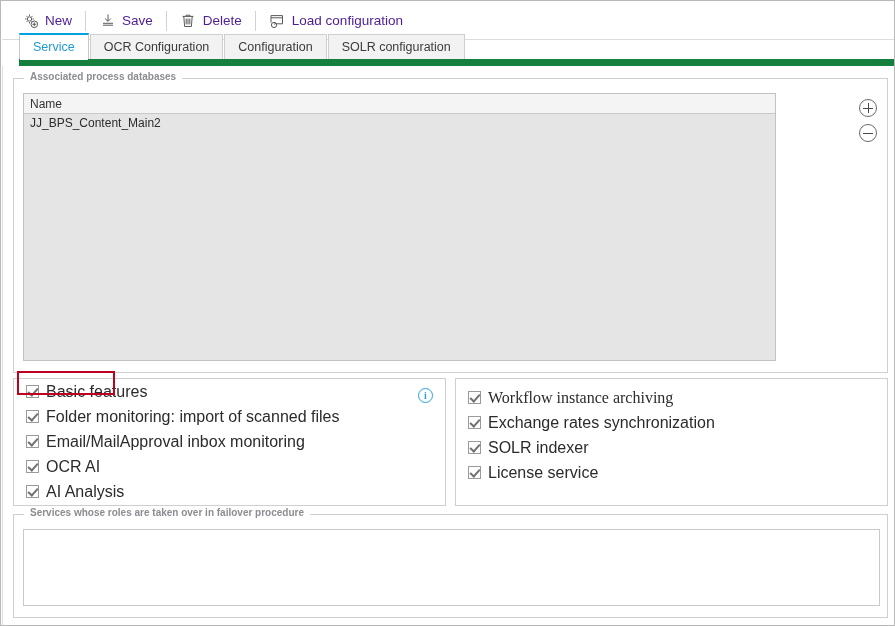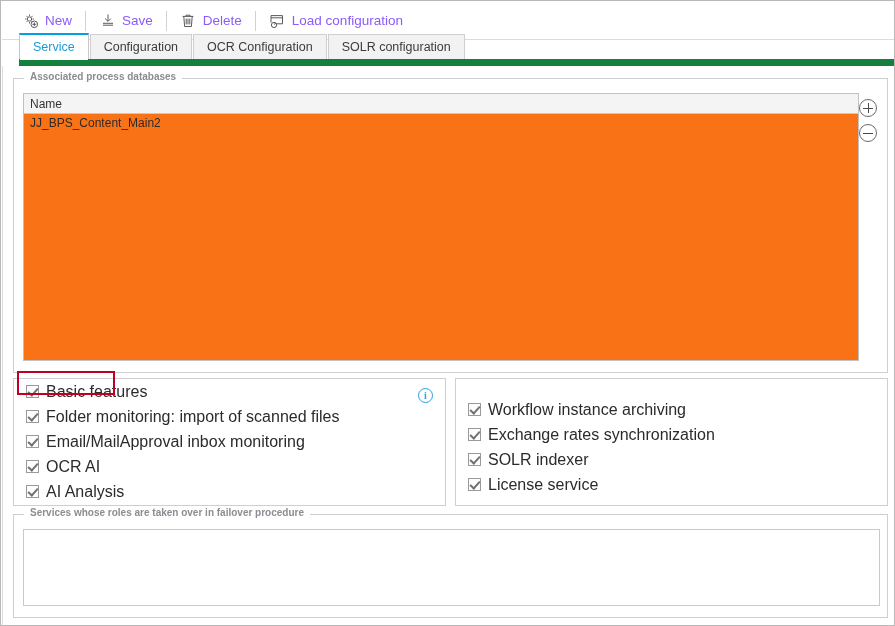--- a/index.html
+++ b/index.html
@@ -32,21 +32,21 @@
     padding-left: 12px;
     border-bottom: 1px solid #dcdcdc;
   }
   .tool-btn {
     display: flex;
     align-items: center;
     gap: 6px;
     height: 26px;
     padding: 0 8px;
     cursor: default;
-    color: #8b5cf6;
+    color: #4c1d95;
     font-size: 13.5px;
   }
   .tool-btn .ico {
     display: inline-flex;
     width: 17px; height: 17px;
     align-items: center; justify-content: center;
     color: #5a5a5a;
   }
   .tool-sep {
     width: 1px; height: 20px;
@@ -126,22 +126,22 @@
   }
   #gb-failover {
     left: 10px; top: 448px;
     width: 875px; height: 104px; padding-left: 24px;
   }
 
   
   .listbox {
     position: absolute;
     left: 9px; top: 14px;
-    width: 836px; height: 268px;
-    background: #f97316;
+    width: 753px; height: 268px;
+    background: #e5e5e5;
     border: 1px solid #c2c2c2;
     overflow: hidden;
   }
   .list-header {
     height: 20px;
     background: #f4f4f4;
     border-bottom: 1px solid #c8c8c8;
     display: flex;
     align-items: center;
     padding-left: 6px;
@@ -211,21 +211,21 @@
     align-items: center;
     gap: 7px;
     height: 25px;
     padding-left: 12px;
     font-size: 16px;
     color: #2b2b2b;
     cursor: default;
     position: relative;
   }
   #panel-left .cb-row:first-child { margin-top: 6px; }
-  #panel-right .cb-row:first-child { margin-top: 18px; }
+  #panel-right .cb-row:first-child { margin-top: 6px; font-family: Liberation Serif, serif; }
 
   .cbox {
     width: 13px; height: 13px;
     border: 1px solid #9a9a9a;
     background: #fdfdfd;
     position: relative;
     flex: 0 0 auto;
   }
   .cbox.checked::after {
     content: "";
@@ -339,24 +339,24 @@
       </span>
       <span>Load configuration</span>
     </div>
   </div>
 
   <div class="tabstrip">
     <div class="tab active">
       <span>Service</span>
     </div>
     <div class="tab">
+      <span>OCR Configuration</span>
+    </div>
+    <div class="tab">
       <span>Configuration</span>
-    </div>
-    <div class="tab">
-      <span>OCR Configuration</span>
     </div>
     <div class="tab">
       <span>SOLR configuration</span>
     </div>
   </div>
 
   <div class="content">
 
     <div class="groupbox" id="gb-databases">
       <div class="legend">Associated process databases</div>

